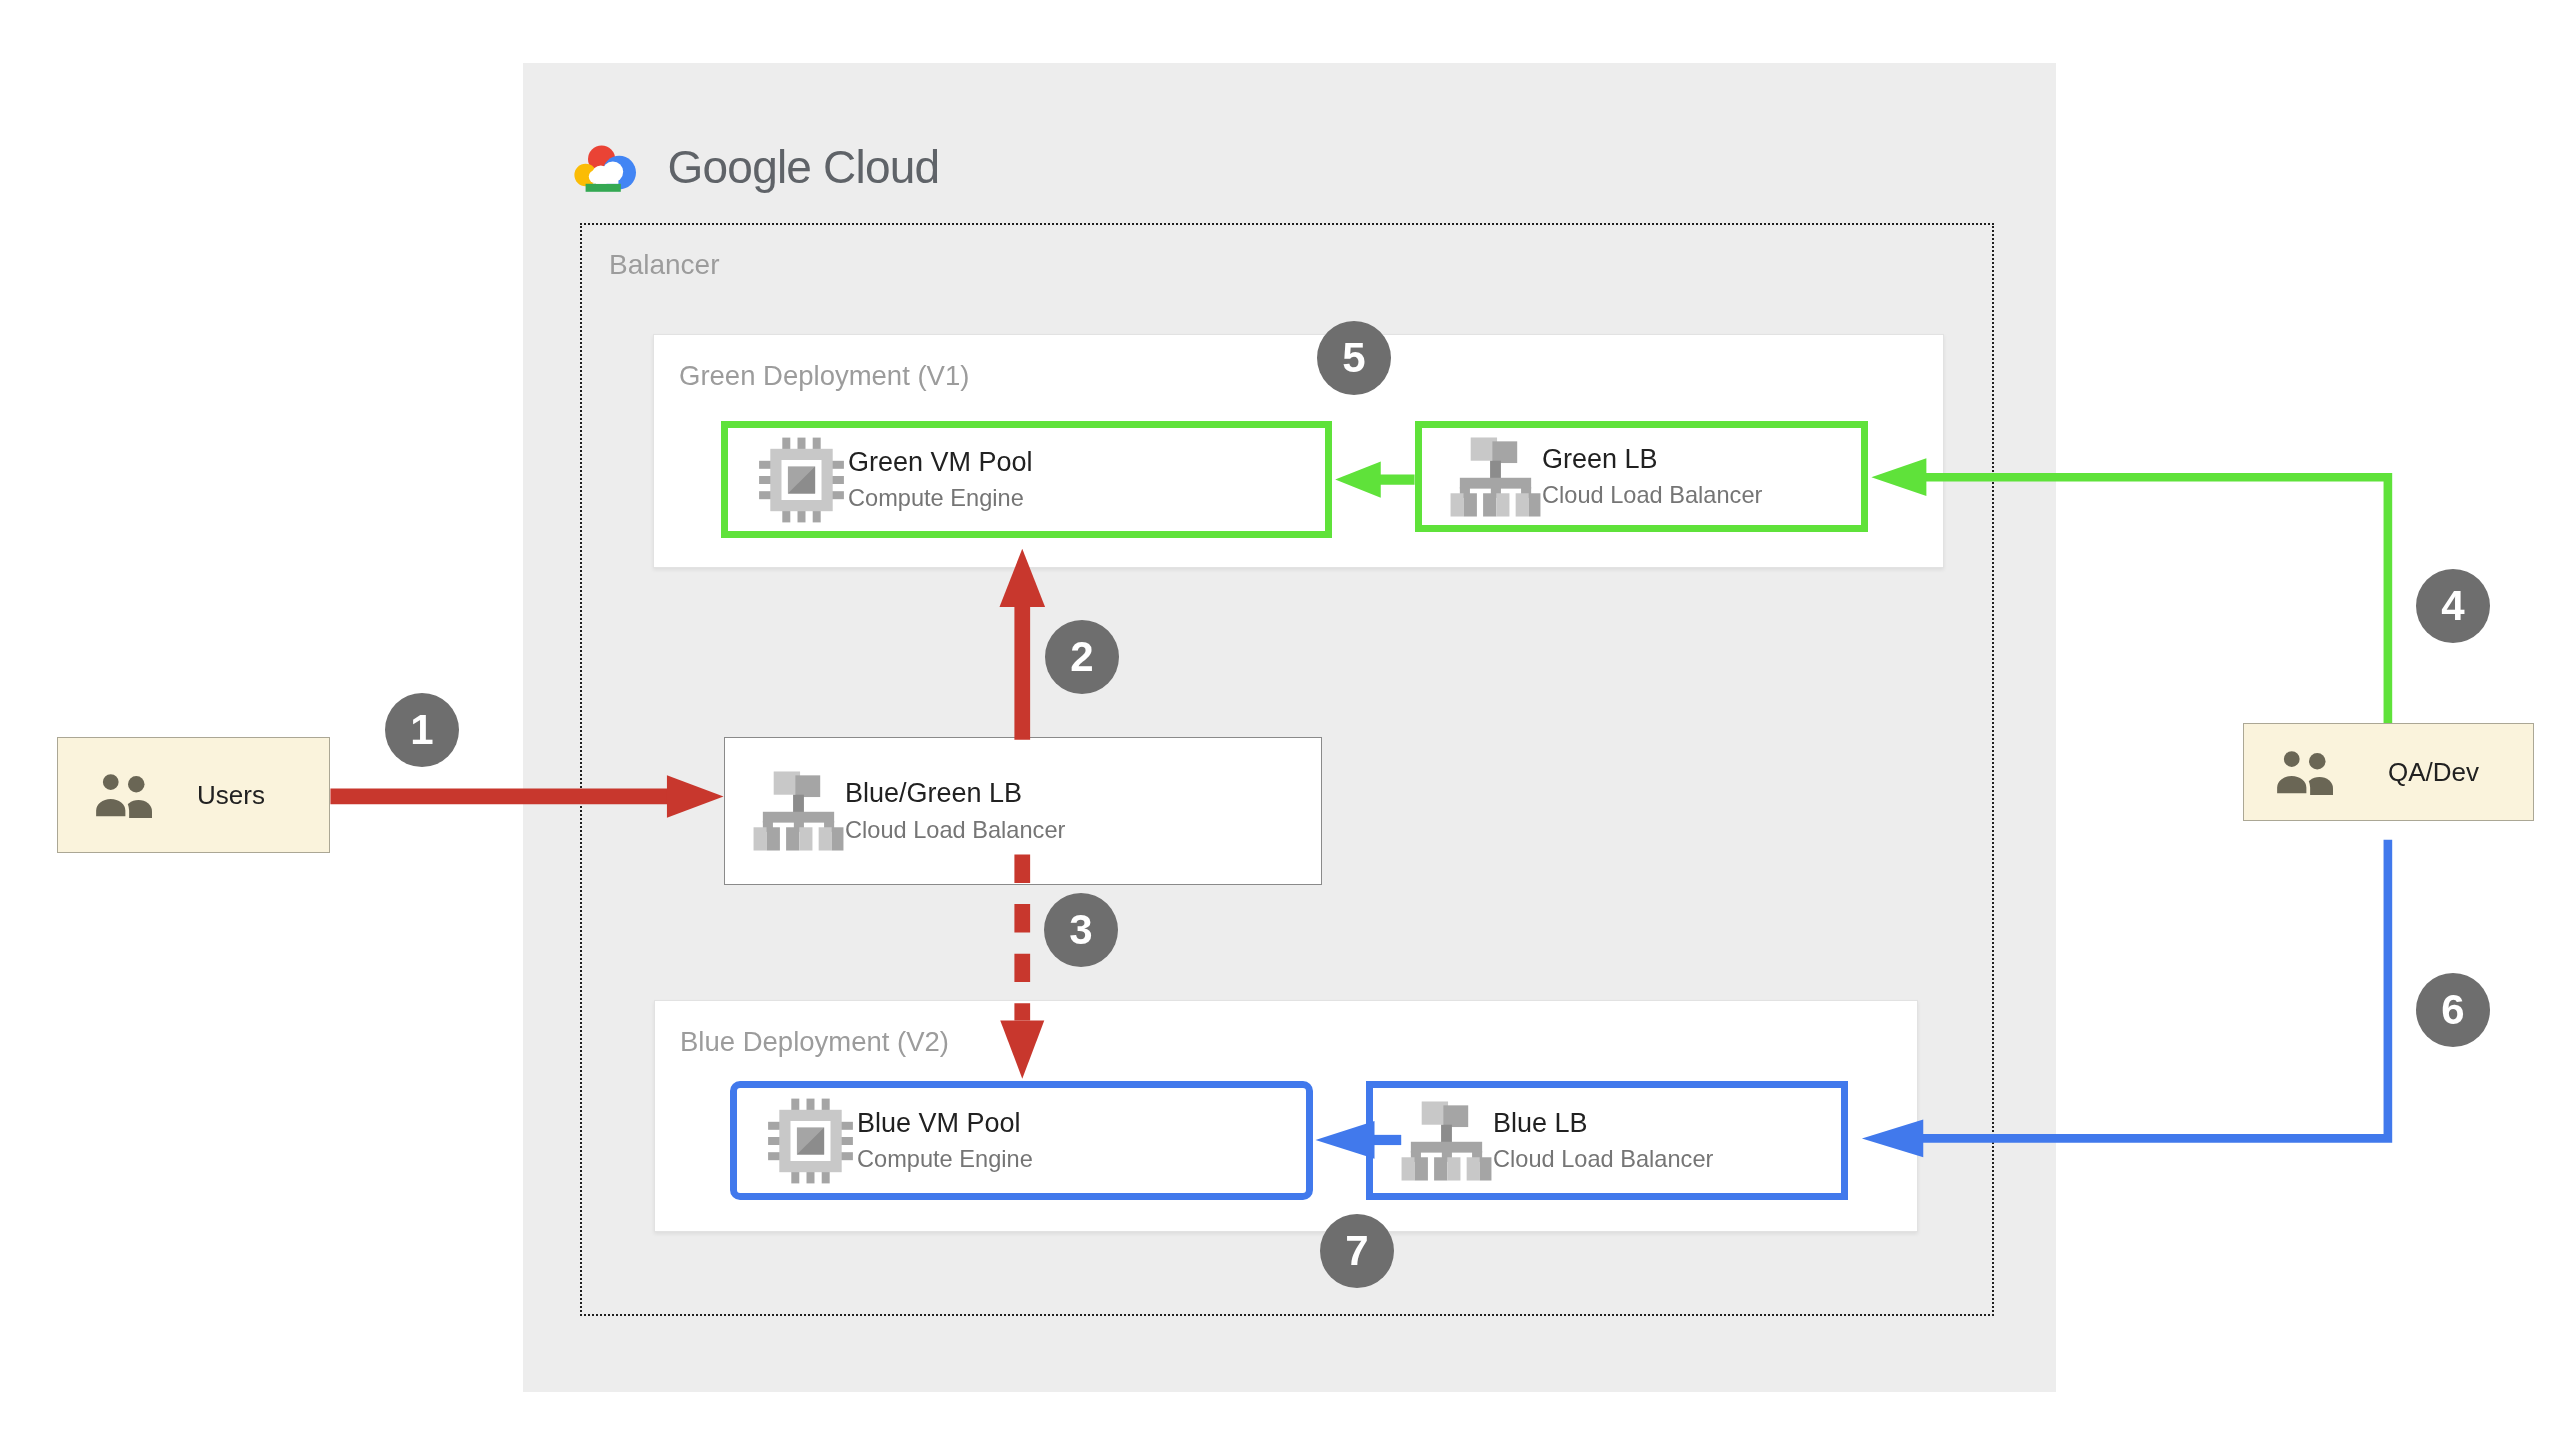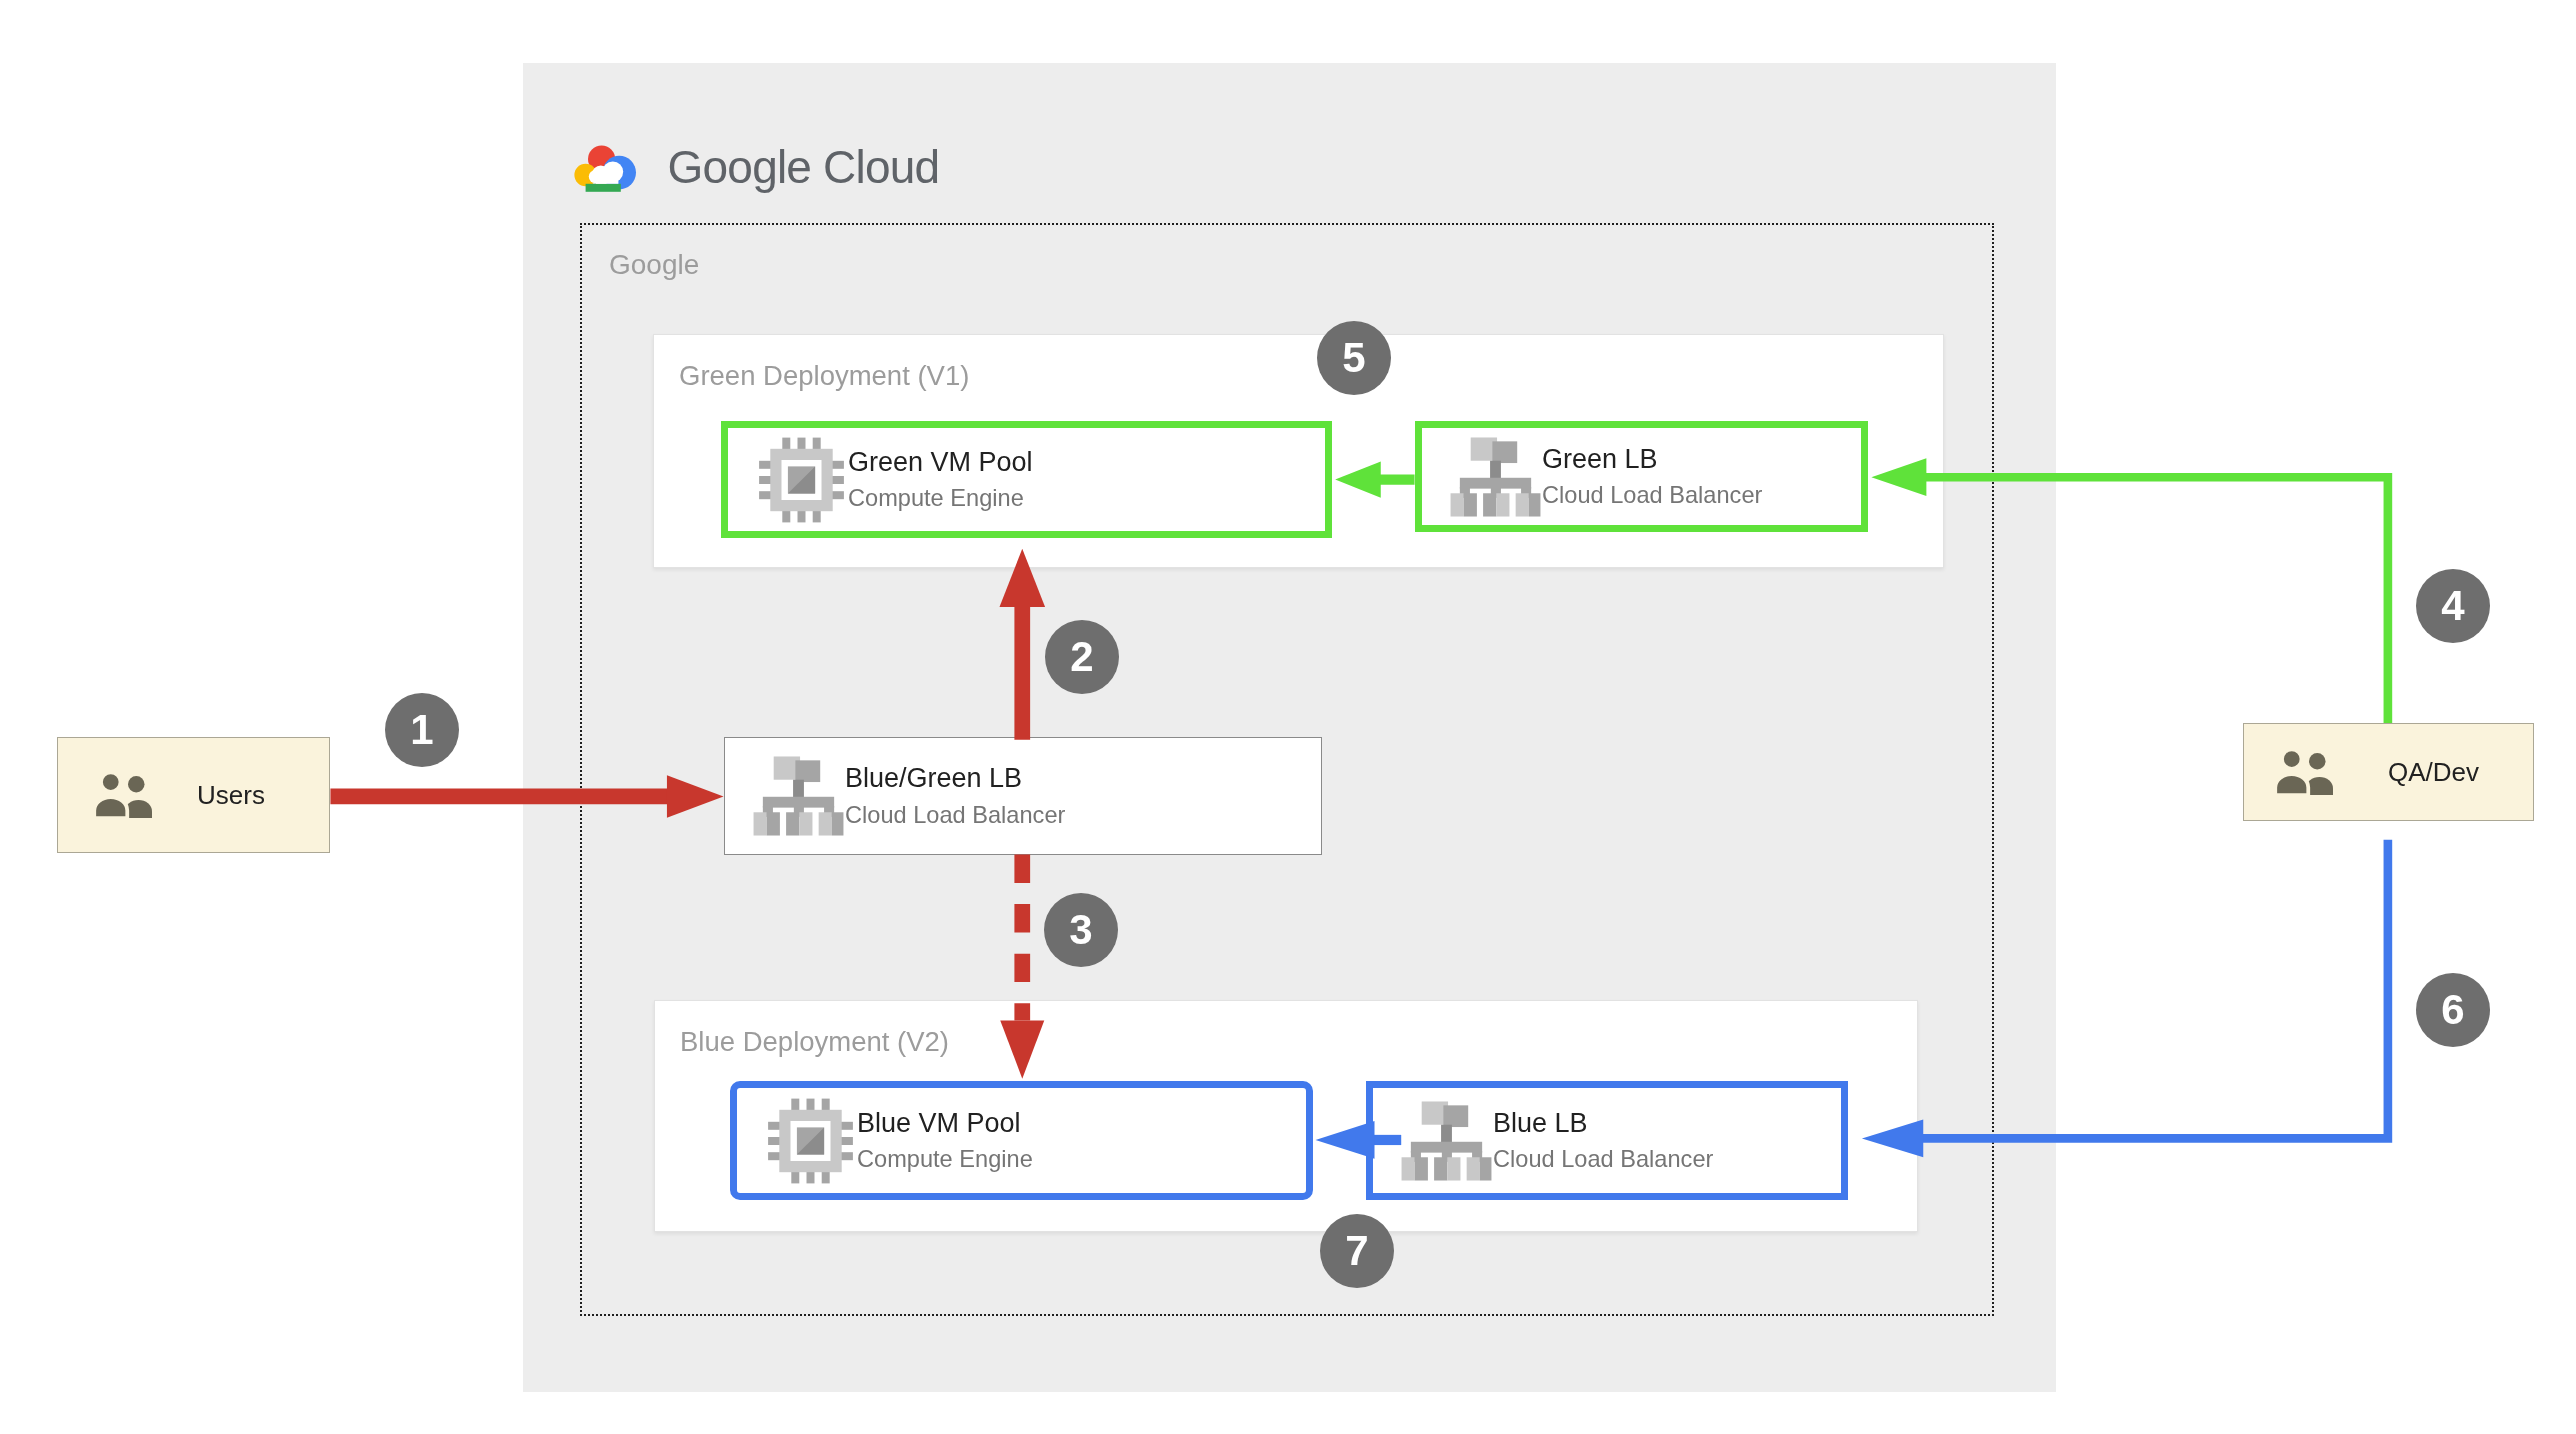--- a/index.html
+++ b/index.html
@@ -66,21 +66,21 @@
       <rect x="17" y="56" width="44" height="10" style="fill:var(--c-logo_green)"></rect>
       <circle cx="36" cy="44" r="11" fill="#ffffff"></circle>
       <circle cx="51" cy="41" r="13" fill="#ffffff"></circle>
       <rect x="30" y="44" width="28" height="12" fill="#ffffff"></rect>
       <circle cx="29" cy="47" r="8" fill="#ffffff"></circle>
     </svg>
     <span class="logo-text">Google Cloud</span>
   </div>
 
   <div class="project">
-    <span class="project-label">Google</span>
+    <span class="project-label">Balancer</span>
   </div>
 
   <div class="group group-green">
     <span class="group-label">Green Deployment (V1)</span>
   </div>
 
   <div class="group group-blue">
     <span class="group-label">Blue Deployment (V2)</span>
   </div>
 
@@ -130,21 +130,21 @@
         <rect x="86" y="76" width="17" height="30" style="fill:var(--c-icon_light)"></rect>
         <rect x="103" y="76" width="15" height="30" style="fill:var(--c-icon_mid)"></rect>
       </svg>
     </span>
     <span class="node-text">
       <span class="node-title">Green LB</span>
       <span class="node-sub">Cloud Load Balancer</span>
     </span>
   </div>
 
-  <div class="node node-plain" style="left:724px;top:737px;width:598px;height:118px;">
+  <div class="node node-plain" style="left:724px;top:737px;width:598px;height:148px;">
     <span class="node-icon">
       <svg viewBox="0 0 120 110">
         <rect x="28" y="4" width="34" height="30" style="fill:var(--c-icon_light)"></rect>
         <rect x="56" y="9" width="32" height="28" style="fill:var(--c-icon_mid)"></rect>
         <rect x="53" y="34" width="14" height="24" style="fill:var(--c-icon_dark)"></rect>
         <rect x="14" y="56" width="92" height="14" style="fill:var(--c-icon_mid)"></rect>
         <rect x="14" y="68" width="13" height="14" style="fill:var(--c-icon_mid)"></rect>
         <rect x="54" y="68" width="13" height="14" style="fill:var(--c-icon_mid)"></rect>
         <rect x="93" y="68" width="13" height="14" style="fill:var(--c-icon_mid)"></rect>
         <rect x="2" y="76" width="17" height="30" style="fill:var(--c-icon_light)"></rect>

